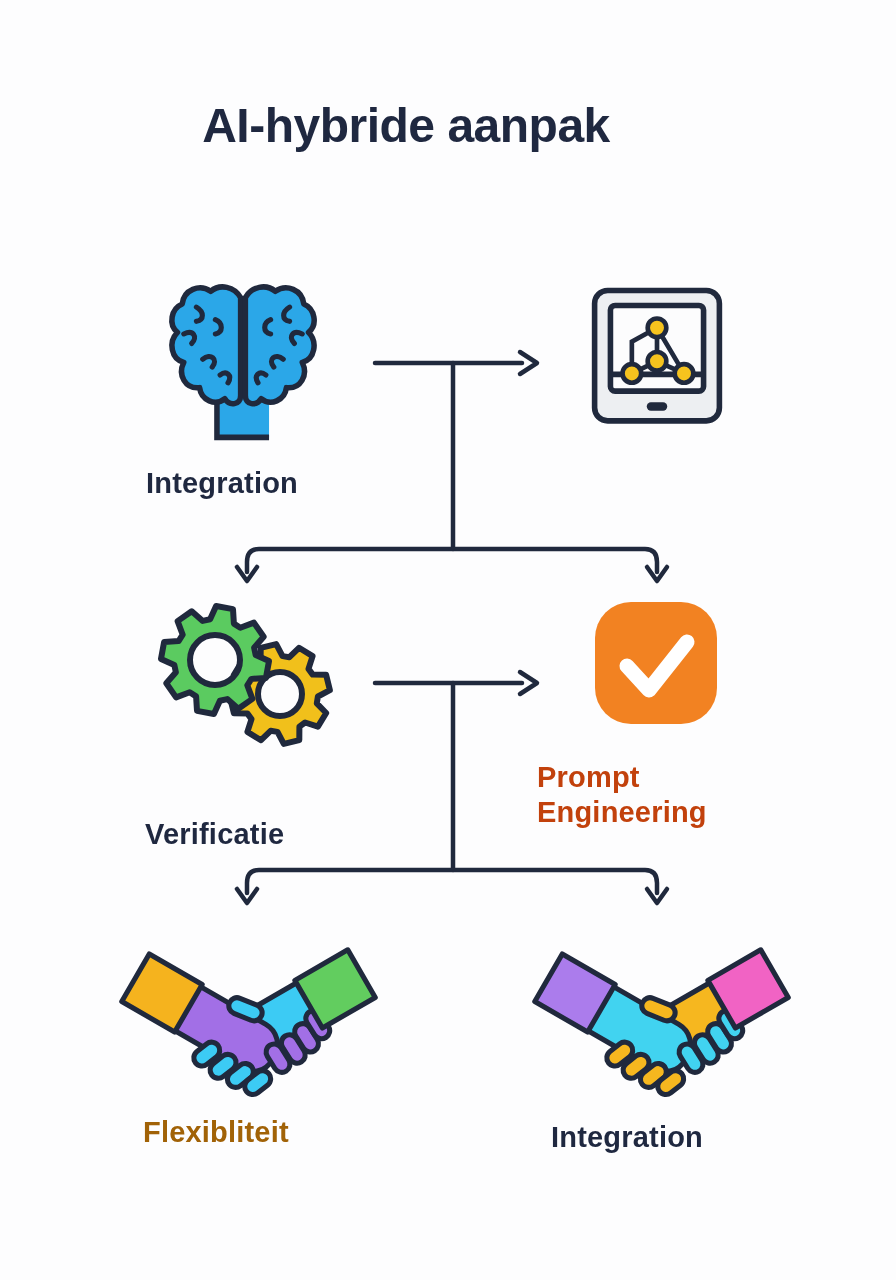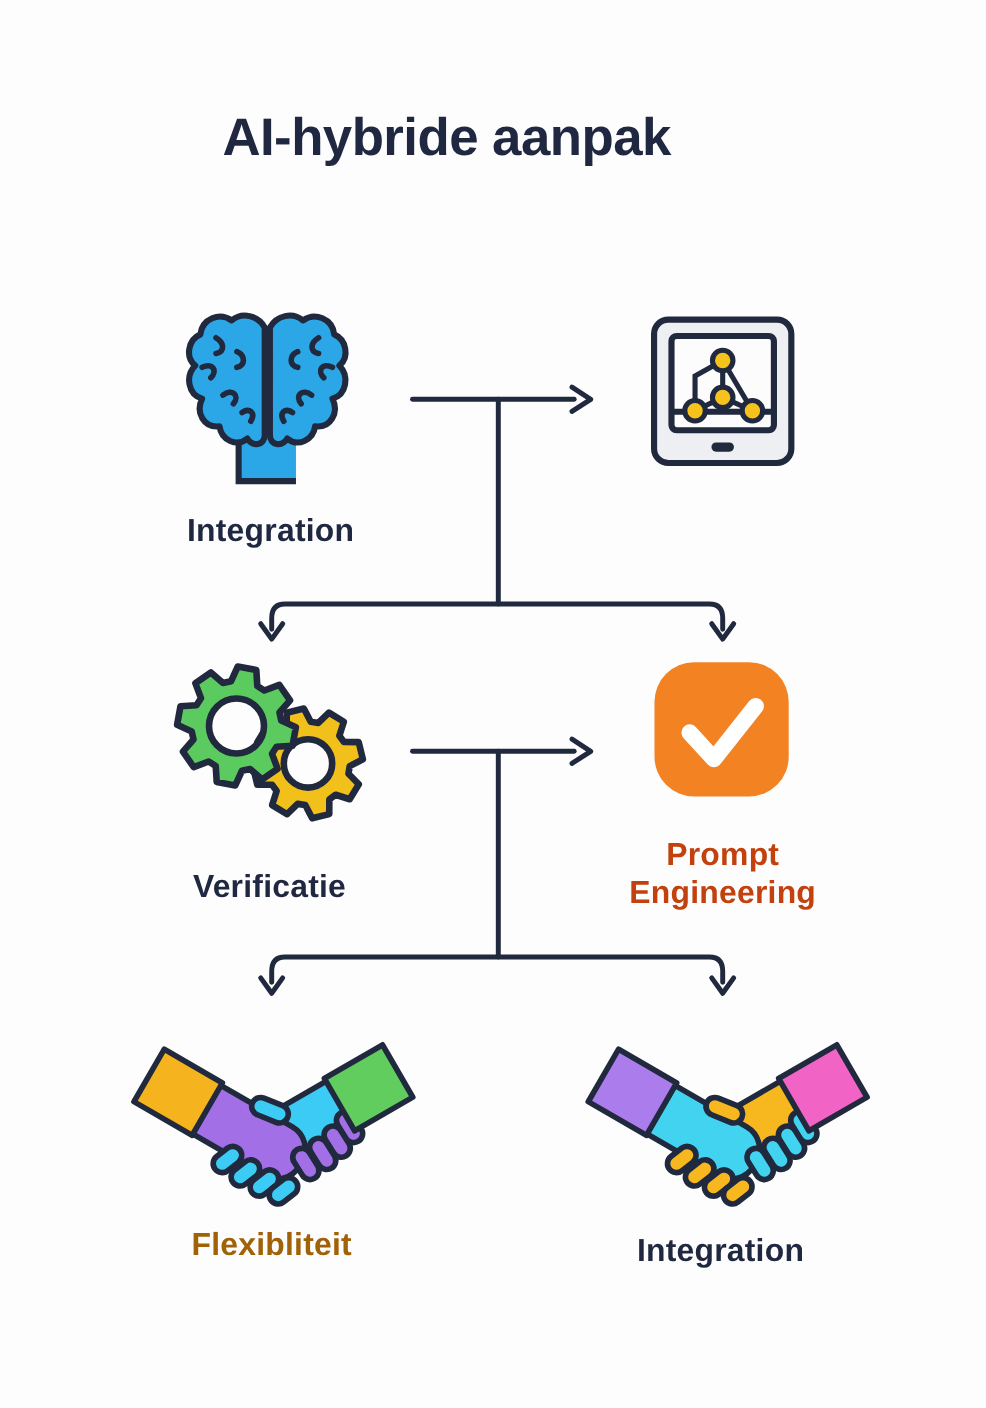--- a/index.html
+++ b/index.html
@@ -7,25 +7,25 @@
     width:896px;height:1280px;position:relative;overflow:hidden;
     font-family:"Liberation Sans",sans-serif;
   }
   .abs{position:absolute;}
   svg{overflow:visible;display:block;}
   .title{
     position:absolute;top:98px;left:0;width:812px;text-align:center;
     font-size:48px;font-weight:700;letter-spacing:-0.5px;
   }
   .label{
-    position:absolute;font-weight:700;font-size:29px;text-align:center;
+    position:absolute;font-weight:700;font-size:29px;text-align:left;
     line-height:1.22;letter-spacing:0.2px;
   }
   .lbl-integration{left:146px;top:466px;width:200px;}
-  .lbl-verificatie{left:145px;top:789px;width:200px;}
+  .lbl-verificatie{left:145px;top:817px;width:200px;}
   .lbl-prompt{left:537px;top:760px;width:240px;}
   .lbl-flex-left{left:143px;top:1115px;width:208px;}
   .lbl-flex-right{left:551px;top:1120px;width:208px;}
 </style>
 </head>
 <body style="background: rgb(253, 253, 254);">
 
 <div class="title" style="color: rgb(31, 40, 64);">AI-hybride aanpak</div>
 
 <svg class="abs" style="left:0;top:0" width="896" height="1280" viewBox="0 0 896 1280">

